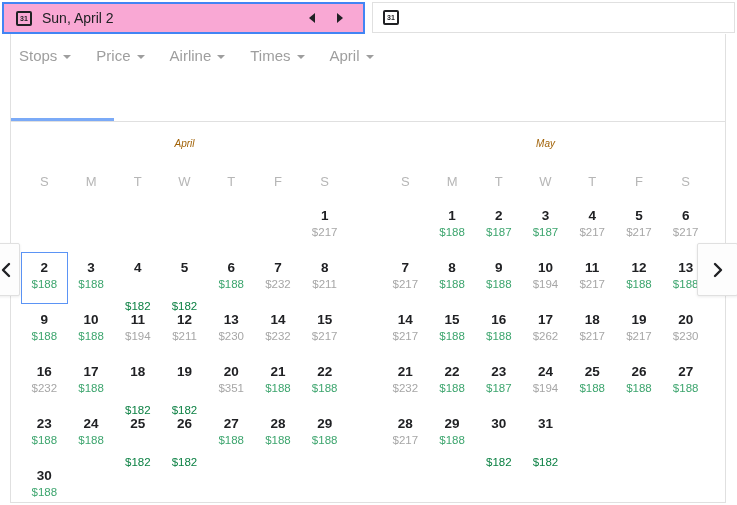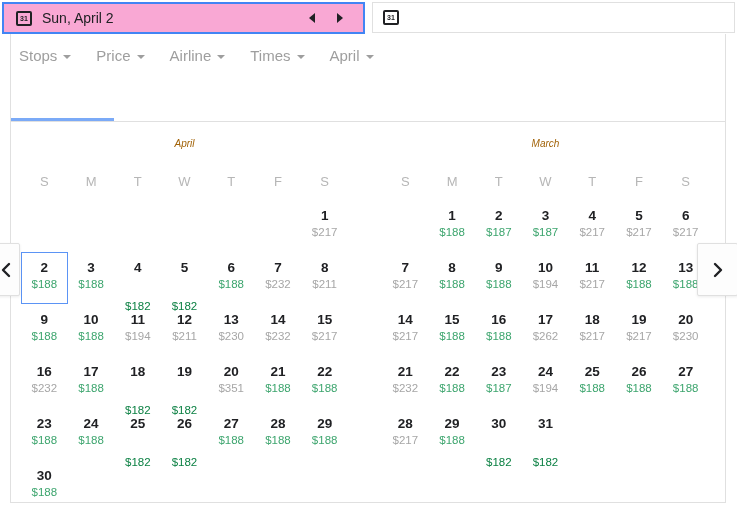--- a/index.html
+++ b/index.html
@@ -267,21 +267,21 @@
           </div>
           <div class="cell" data-interactable="false"></div>
           <div class="cell" data-interactable="false"></div>
           <div class="cell" data-interactable="false"></div>
           <div class="cell" data-interactable="false"></div>
           <div class="cell" data-interactable="false"></div>
           <div class="cell" data-interactable="false"></div>
         </div>
     </div>
     <div class="month month-may" data-interactable="false">
-      <div class="month-title" data-interactable="false">March</div>
+      <div class="month-title" data-interactable="false">May</div>
       <div class="day-headers" data-interactable="false">
           <div class="dh" data-interactable="false">S</div>
           <div class="dh" data-interactable="false">M</div>
           <div class="dh" data-interactable="false">T</div>
           <div class="dh" data-interactable="false">W</div>
           <div class="dh" data-interactable="false">T</div>
           <div class="dh" data-interactable="false">F</div>
           <div class="dh" data-interactable="false">S</div>
         </div>
       <div class="weeks" data-interactable="false">

